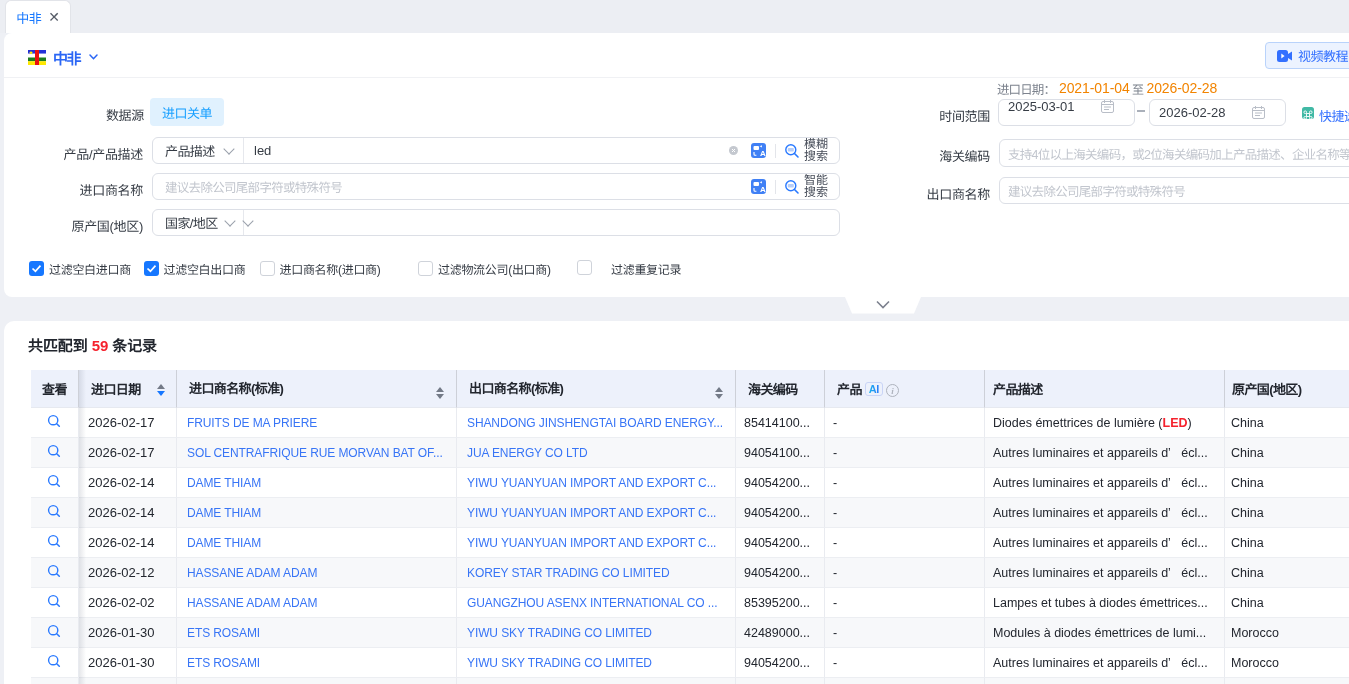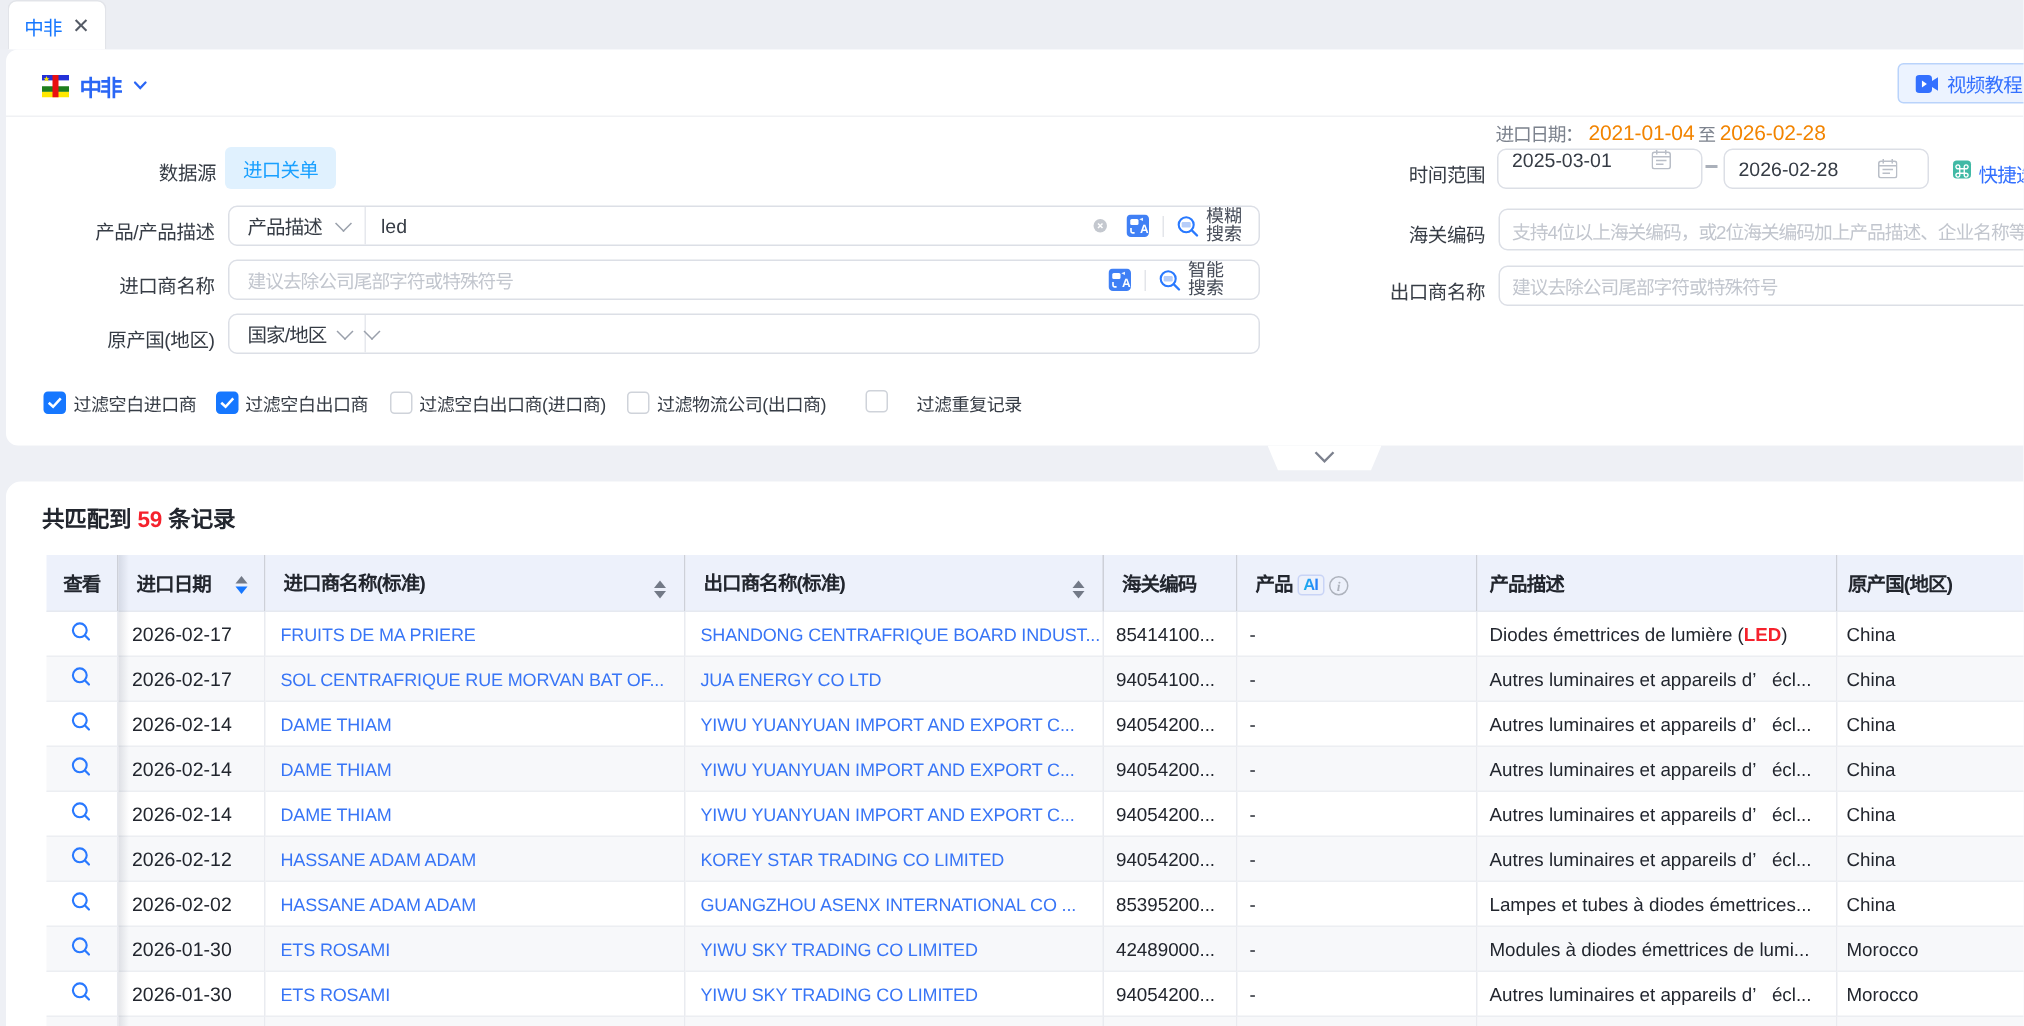--- a/index.html
+++ b/index.html
@@ -136,21 +136,21 @@
       <path d="M8.5 3.2 l2.5 -1 v2.2 z" fill="#fff" opacity=".9"></path>
       <text x="9" y="12.5" font-size="8" fill="#fff" font-weight="bold" font-family="Liberation Sans">A</text>
       <path d="M3 9 v2.2 a1 1 0 0 0 1 1 h1.4" stroke="#fff" stroke-width="1.1" fill="none"></path>
     </svg>
   <div class="vdiv" style="height:14px;margin-right:8px;flex:none"></div>
   <svg width="16" height="16" viewBox="0 0 16 16" style="margin-right:4px;flex:none">
       <circle cx="6.8" cy="6.8" r="5" stroke="#2979ff" stroke-width="1.4" fill="none"></circle>
       <rect x="3.8" y="5" width="6" height="3.6" rx="0.8" fill="#9dbcf7" opacity=".75"></rect>
       <path d="M10.5 10.5 L14 14" stroke="#2979ff" stroke-width="1.6" stroke-linecap="round"></path>
     </svg>
-  <div class="stack" style="margin-right:23px">智能<br>搜索</div>
+  <div class="stack" style="margin-right:11px">智能<br>搜索</div>
 </div>
 
 <div class="abs lbl rt" style="left:59px;top:216px;width:84px">原产国(地区)</div>
 <div class="abs ibox" style="left:152px;top:209px;width:688px;height:27px;display:flex;align-items:center">
   <div style="width:91px;display:flex;align-items:center;padding-left:12px;gap:8px;border-right:1px solid #e6e8ed;height:100%">
       <span class="seltxt">国家/地区</span>
       <span class="chev" style="margin-top:-3px"></span>
     </div>
   <span class="chev" style="margin-right:16px;margin-top:-3px"></span>
 </div>
@@ -166,21 +166,21 @@
 <div class="abs" style="left:143.5px;top:260px;display:flex;align-items:center;gap:5px">
     <span class="cb on" style="position:relative">
       <svg width="15" height="15" viewBox="0 0 15 15" style="position:absolute;left:0;top:0">
         <path d="M3.5 7.5 L6.4 10.2 L11.5 4.6" stroke="#fff" stroke-width="1.7" fill="none"></path>
       </svg>
     </span>
     <span class="cbl">过滤空白出口商</span>
   </div>
 <div class="abs" style="left:259.5px;top:260px;display:flex;align-items:center;gap:5px">
     <span class="cb off" style="position:relative"></span>
-    <span class="cbl">过滤空白出口商(进口商)</span>
+    <span class="cbl">进口商名称(进口商)</span>
   </div>
 <div class="abs" style="left:418px;top:260px;display:flex;align-items:center;gap:5px">
     <span class="cb off" style="position:relative"></span>
     <span class="cbl">过滤物流公司(出口商)</span>
   </div>
 <div class="abs" style="left:577px;top:260px;display:flex;align-items:flex-start;gap:19px">
     <span class="cb off" style="position:relative"></span>
     <span class="cbl">过滤重复记录</span>
   </div>
 
@@ -267,21 +267,21 @@
     </tr>
   </thead>
   <tbody>
     <tr>
         <td class="c"><svg width="15" height="15" viewBox="0 0 15 15">
             <circle cx="6.2" cy="6.2" r="4.6" stroke="#2979ff" stroke-width="1.4" fill="none"></circle>
             <path d="M9.7 9.7 L12.3 12.3" stroke="#2979ff" stroke-width="1.5" stroke-linecap="round"></path>
           </svg></td>
         <td class="dt">2026-02-17</td>
         <td><a class="lk">FRUITS DE MA PRIERE</a></td>
-        <td><a class="lk">SHANDONG CENTRAFRIQUE BOARD INDUST...</a></td>
+        <td><a class="lk">SHANDONG JINSHENGTAI BOARD ENERGY...</a></td>
         <td>85414100...</td>
         <td>-</td>
         <td>Diodes émettrices de lumière (<span style="color:#f5222d;font-weight:bold">LED</span>)</td>
         <td>China</td>
       </tr>
     <tr class="even">
         <td class="c"><svg width="15" height="15" viewBox="0 0 15 15">
             <circle cx="6.2" cy="6.2" r="4.6" stroke="#2979ff" stroke-width="1.4" fill="none"></circle>
             <path d="M9.7 9.7 L12.3 12.3" stroke="#2979ff" stroke-width="1.5" stroke-linecap="round"></path>
           </svg></td>

